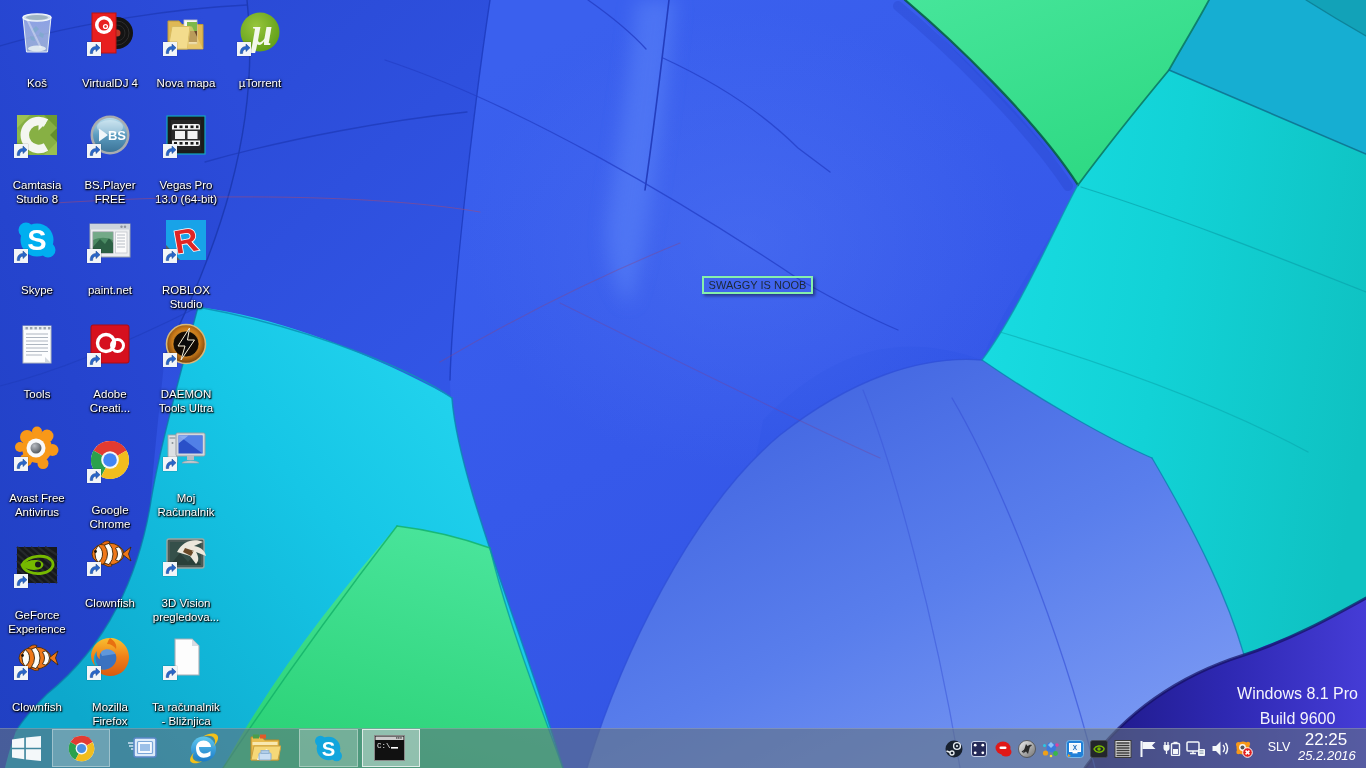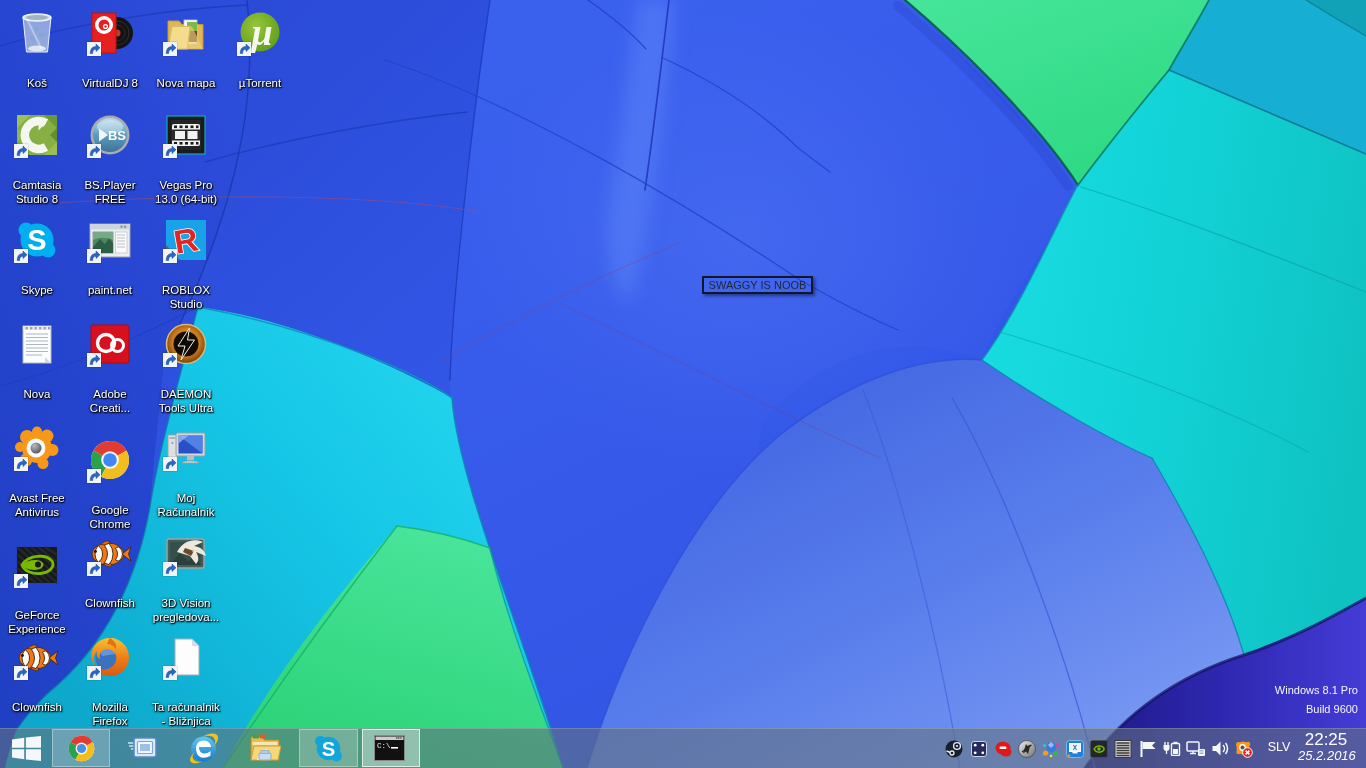--- a/index.html
+++ b/index.html
@@ -9,25 +9,25 @@
   .ic{display:block;margin:0 auto;position:relative;}
   .lb{margin-top:20px;font-size:11.5px;line-height:14px;color:#fff;
       text-shadow:0 1px 2px rgba(0,0,0,0.95), 0 0 3px rgba(0,0,0,0.7), 1px 1px 1px rgba(0,0,0,0.9);}
   .arrow{position:absolute;left:15px;top:32px;width:14px;height:14px;background:#f2f5f8;
          box-shadow:0 0 1px rgba(0,0,0,0.5);}
   #taskbar{position:absolute;left:0;top:728px;width:1366px;height:40px;
            background:rgba(98,114,126,0.6);border-top:1px solid rgba(255,255,255,0.18);box-sizing:border-box;}
   .tbtn{position:absolute;top:729px;height:38px;background:rgba(255,255,255,0.22);
         border:1px solid rgba(255,255,255,0.35);box-sizing:border-box;}
   .tico{position:absolute;}
-  #swaggy{position:absolute;left:702px;top:276px;width:107px;height:14px;border:2px solid #0f172a;
+  #swaggy{position:absolute;left:702px;top:276px;width:107px;height:14px;border:2px solid #86efac;
           font-size:11px;line-height:14px;color:#1c2835;text-align:center;white-space:nowrap;
           box-shadow:2px 2px 3px rgba(10,10,40,0.5);letter-spacing:0px;}
-  #wm{position:absolute;right:8px;top:681px;text-align:right;color:rgba(255,255,255,0.95);
-      font-size:11px;line-height:19px;}
+  #wm{position:absolute;right:8px;top:681px;text-align:center;color:rgba(255,255,255,0.95);
+      font-size:16px;line-height:25px;}
   #clock{position:absolute;left:1298px;top:732px;width:56px;text-align:center;color:#fff;}
   #clock .t{font-size:17px;line-height:16px;}
   #clock .d{font-size:13px;line-height:16px;font-style:italic;}
   #slv{position:absolute;left:1262px;top:740px;width:34px;text-align:center;color:#fff;font-size:12.5px;}
 </style>
 </head>
 <body>
 <svg id="wall" width="1366" height="768" viewBox="0 0 1366 768">
   <defs>
     <linearGradient id="gBase" x1="0" y1="0" x2="1" y2="0.6">
@@ -168,21 +168,21 @@
         <rect x="5" y="3" width="24" height="40" fill="#e81f1f"></rect>
         <rect x="5" y="3" width="24" height="40" fill="none" stroke="#b81414" stroke-width="1"></rect>
         <circle cx="17" cy="15" r="9" fill="#fff"></circle>
         <circle cx="17" cy="15" r="5.5" fill="#e81f1f"></circle>
         <circle cx="18.5" cy="16.5" r="2.6" fill="#fff"></circle>
         <circle cx="18.5" cy="16.5" r="1.2" fill="#e81f1f"></circle>
       </svg>
       <div class="arrow"><svg width="14" height="14" viewBox="0 0 14 14">
           <path d="M3.2,11.5 C3.2,6.5 5.5,4.6 9,4.4 L9,2 L13,5.8 L9,9.6 L9,7.2 C6.6,7.4 5.6,8.6 5.6,11.5 Z" fill="#2a66c8" stroke="#1a4890" stroke-width="0.5"></path>
         </svg></div>
-      <div class="lb">VirtualDJ 8</div>
+      <div class="lb">VirtualDJ 4</div>
     </div>
 <div class="cell" style="left:148px;top:10px">
       <svg class="ic" width="46" height="46" viewBox="0 0 46 46">
         <path d="M5,11 L16,11 L19,14.5 L40,14.5 L40,39 L5,39 Z" fill="#dfb855" stroke="#c09a38" stroke-width="1"></path>
         <rect x="21" y="10" width="13" height="24" fill="#f6f6f4" stroke="#c9c9c4" stroke-width="0.8"></rect>
         <rect x="24" y="12" width="10" height="9" fill="#7cb84a"></rect>
         <rect x="24" y="21" width="10" height="11" fill="#6b4a2c"></rect>
         <path d="M5,39 L9,16.5 L27,16.5 L24.5,39 Z" fill="#f3dc8d" stroke="#d8bc60" stroke-width="1"></path>
         <path d="M24.5,39 L27,16.5 L29,16.5 L40,39 Z" fill="#eed27c" opacity="0.6"></path>
       </svg>
@@ -318,21 +318,21 @@
         <path d="M9,5 h28 v4 h-28 Z" fill="#e8ecf0"></path>
         <rect x="11.5" y="6" width="2.4" height="2.4" fill="#9aa4ae"></rect>
         <rect x="16" y="6" width="2.4" height="2.4" fill="#9aa4ae"></rect>
         <rect x="20.5" y="6" width="2.4" height="2.4" fill="#9aa4ae"></rect>
         <rect x="25" y="6" width="2.4" height="2.4" fill="#9aa4ae"></rect>
         <rect x="29.5" y="6" width="2.4" height="2.4" fill="#9aa4ae"></rect>
         <rect x="34" y="6" width="2.4" height="2.4" fill="#9aa4ae"></rect>
         <path d="M12,13 h22 M12,16.5 h22 M12,20 h22 M12,23.5 h22 M12,27 h22 M12,30.5 h22 M12,34 h16" stroke="#aeb6c0" stroke-width="1.1"></path>
         <path d="M31,36 l6,6 -6,0 Z" fill="#d2d8de"></path>
       </svg>
-      <div class="lb">Nova</div>
+      <div class="lb">Tools</div>
     </div>
 <div class="cell" style="left:72px;top:321px">
       <svg class="ic" width="46" height="46" viewBox="0 0 46 46">
         <rect x="4" y="4" width="38" height="38" rx="2" fill="#d6101e"></rect>
         <rect x="4" y="4" width="38" height="38" rx="2" fill="none" stroke="#a80c14" stroke-width="1"></rect>
         <circle cx="19" cy="22" r="8.5" fill="none" stroke="#ffffff" stroke-width="3.4"></circle>
         <circle cx="30.5" cy="24.5" r="6" fill="none" stroke="#ffffff" stroke-width="3"></circle>
       </svg>
       <div class="arrow"><svg width="14" height="14" viewBox="0 0 14 14">
           <path d="M3.2,11.5 C3.2,6.5 5.5,4.6 9,4.4 L9,2 L13,5.8 L9,9.6 L9,7.2 C6.6,7.4 5.6,8.6 5.6,11.5 Z" fill="#2a66c8" stroke="#1a4890" stroke-width="0.5"></path>

